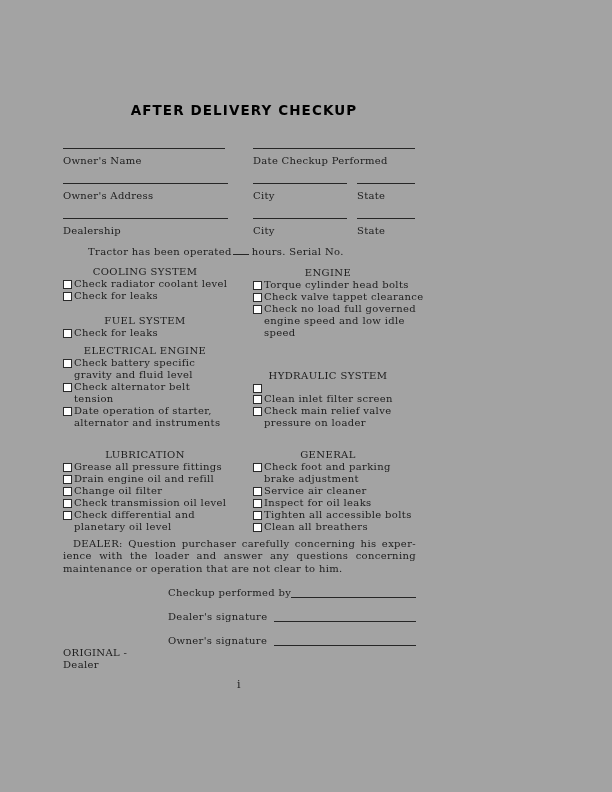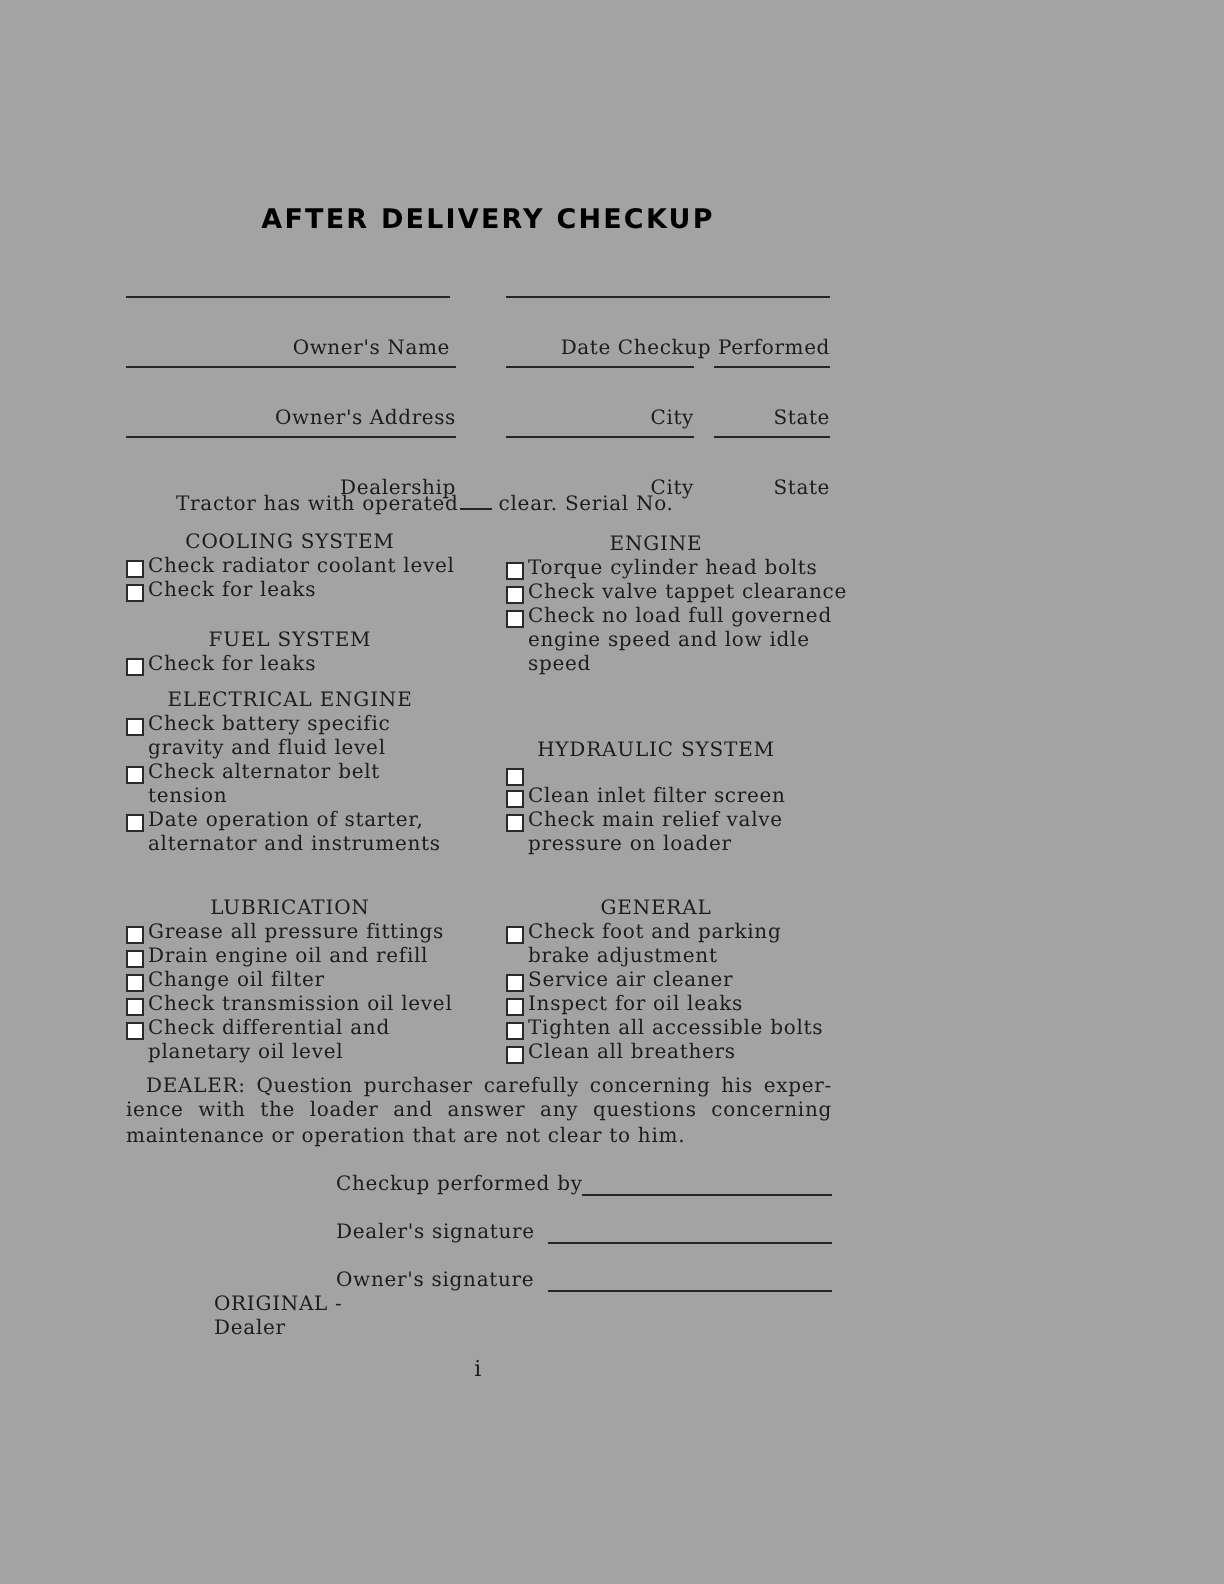--- a/index.html
+++ b/index.html
@@ -21,21 +21,21 @@
     text-align:center;
     font-family:"DejaVu Sans", sans-serif;
     font-weight:bold;
     font-size:13.5px;
     letter-spacing:1.1px;
     color:#000;
   }
   
   .field{}
   .fline{border-top:1.2px solid #262626;height:0;}
-  .flabel{margin-top:20px;text-align:right;font-size:10px;letter-spacing:0.3px;}
+  .flabel{margin-top:6px;text-align:left;font-size:10px;letter-spacing:0.3px;}
   
   .operated{left:88px;top:245px;white-space:nowrap;}
   .blank{display:inline-block;width:16px;border-bottom:1px solid #262626;height:9px;margin:0 3px 0 1px;}
   
   .chkrow{left:63px;width:362px;display:flex;align-items:flex-end;}
   .col-l{width:178px;margin-right:12px;flex:0 0 auto;}
   .col-r{width:172px;flex:0 0 auto;}
   .heading{text-align:center;letter-spacing:0.4px;}
   .col-l .heading{padding-right:14px;}
   .col-r .heading{padding-right:22px;}
@@ -45,21 +45,21 @@
   .itxt{white-space:pre-line;}
   
   .note{left:63px;top:538px;width:353px;}
   .nline{line-height:12.3px;}
   .njust{text-align:justify;text-align-last:justify;}
   .nindent{padding-left:10px;}
   
   .sigrow{left:168px;width:248px;display:flex;height:12px;}
   .sigline{flex:1 1 auto;border-bottom:1px solid #262626;margin-bottom:1px;}
   .siggap{margin-left:7px;}
-  .footer-orig{left:63px;top:647px;line-height:11.5px;margin-left:44px;}
+  .footer-orig{left:63px;top:647px;line-height:11.5px;}
   .pagenum{left:63px;top:679px;width:352px;text-align:center;font-size:11px;}
 </style>
 </head>
 <body>
 
 <div class="page">
 
   <div class="abs title">AFTER DELIVERY CHECKUP</div>
 
   <div class="abs field" style="left:63px;top:148px;width:162px">
@@ -91,21 +91,21 @@
   <div class="abs field" style="left:253px;top:218px;width:94px">
     <div class="fline"></div>
     <div class="flabel">City</div>
   </div>
   <div class="abs field" style="left:357px;top:218px;width:58px">
     <div class="fline"></div>
     <div class="flabel">State</div>
   </div>
 
   <div class="abs operated">
-    <span>Tractor has with operated</span><span class="blank"></span><span>clear. Serial No.</span>
+    <span>Tractor has been operated</span><span class="blank"></span><span>hours. Serial No.</span>
   </div>
 
   <div class="abs chkrow" style="top:266px">
     <div class="col-l">
       <div>
         <div class="heading">COOLING SYSTEM</div>
         <div class="item">
           <span class="box"></span>
           <span class="itxt">Check radiator coolant level</span>
         </div>

